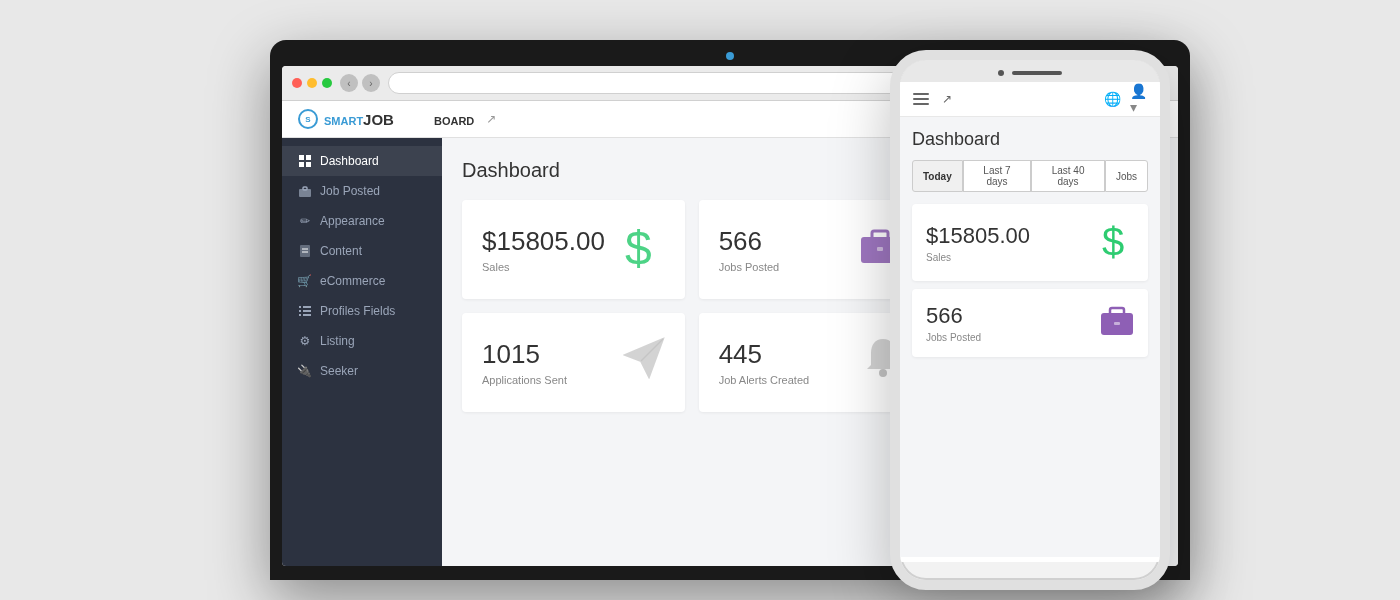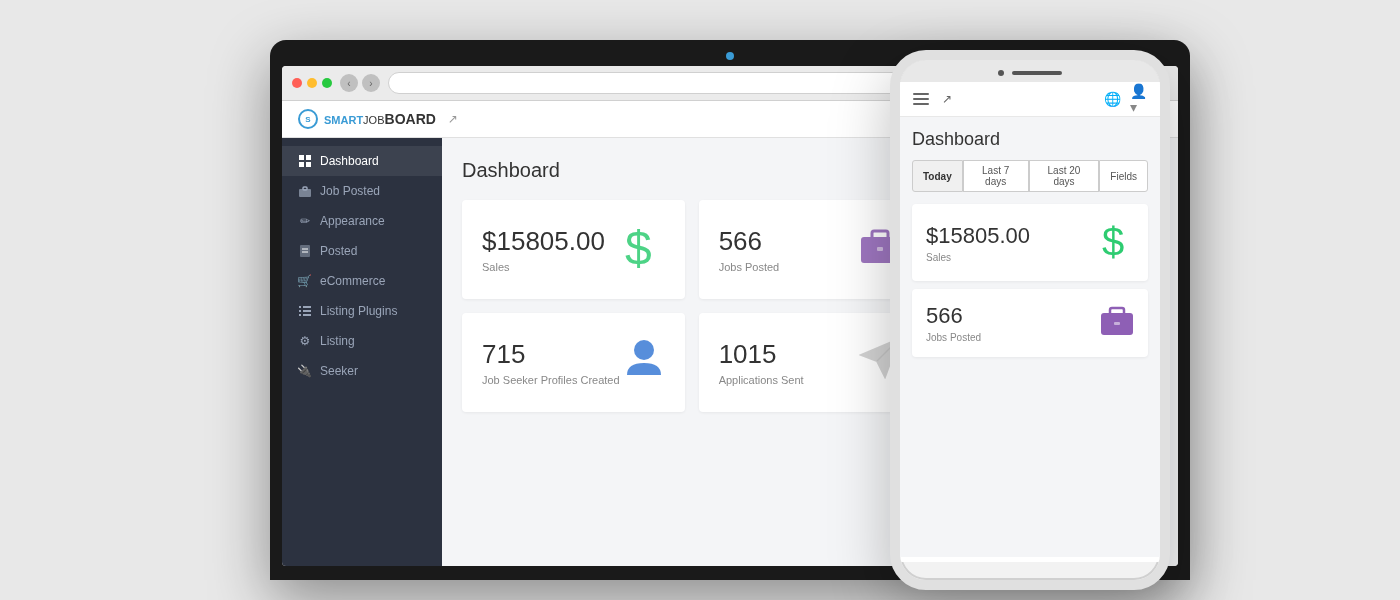--- a/index.html
+++ b/index.html
@@ -136,22 +136,22 @@
       width: 20px;
       height: 20px;
       border: 2px solid #3a9bd5;
       border-radius: 50%;
       display: flex;
       align-items: center;
       justify-content: center;
     }
 
     .logo-smart { color: #3a9bd5; font-size: 11px; font-weight: 900; }
-    .logo-job { color: #333; font-size: 11px; font-weight: 400; }
-    .logo-board { color: #333; font-size: 14px; font-weight: 900; }
+    .logo-job { color: #333; font-size: 15px; font-weight: 700; }
+    .logo-board { color: #333; font-size: 11px; font-weight: 900; margin-left: 40px; }
 
     .external-link-icon {
       color: #999;
       font-size: 12px;
     }
 
     
     .app-layout {
       display: flex;
       height: 440px;
@@ -482,38 +482,38 @@
             <span>Appearance</span>
           </div>
           <div class="sidebar-item">
             <div class="sidebar-item-icon">
               <svg width="10" height="12" viewBox="0 0 10 12" fill="currentColor">
                   <rect x="0" y="0" width="10" height="12" rx="1" opacity="0.5"></rect>
                   <line x1="2" y1="4" x2="8" y2="4" stroke="white" stroke-width="1"></line>
                   <line x1="2" y1="7" x2="8" y2="7" stroke="white" stroke-width="1"></line>
                 </svg>
             </div>
-            <span>Posted</span>
+            <span>Content</span>
           </div>
           <div class="sidebar-item">
             <div class="sidebar-item-icon">🛒</div>
             <span>eCommerce</span>
           </div>
           <div class="sidebar-item">
             <div class="sidebar-item-icon">
               <svg width="12" height="10" viewBox="0 0 12 10" fill="currentColor">
                   <rect x="0" y="0" width="2" height="2"></rect>
                   <rect x="4" y="0" width="8" height="2"></rect>
                   <rect x="0" y="4" width="2" height="2"></rect>
                   <rect x="4" y="4" width="8" height="2"></rect>
                   <rect x="0" y="8" width="2" height="2"></rect>
                   <rect x="4" y="8" width="8" height="2"></rect>
                 </svg>
             </div>
-            <span>Listing Plugins</span>
+            <span>Profiles Fields</span>
           </div>
           <div class="sidebar-item">
             <div class="sidebar-item-icon">⚙</div>
             <span>Listing</span>
           </div>
           <div class="sidebar-item">
             <div class="sidebar-item-icon">🔌</div>
             <span>Seeker</span>
           </div>
         </div>
@@ -562,32 +562,20 @@
                 <div class="stat-label">Employer Profiles Created</div>
               </div>
               <div class="stat-icon">
                 <svg width="42" height="42" viewBox="0 0 42 42" fill="#8e5fb5">
                   <circle cx="21" cy="13" r="10"></circle>
                   <path d="M4 38 Q4 26 21 26 Q38 26 38 38 Z"></path>
                 </svg>
               </div>
             </div>
 
-            <div class="stat-card">
-              <div class="stat-info">
-                <div class="stat-value">715</div>
-                <div class="stat-label">Job Seeker Profiles Created</div>
-              </div>
-              <div class="stat-icon">
-                <svg width="42" height="42" viewBox="0 0 42 42" fill="#3a7bd5">
-                  <circle cx="21" cy="13" r="10"></circle>
-                  <path d="M4 38 Q4 26 21 26 Q38 26 38 38 Z"></path>
-                </svg>
-              </div>
-            </div>
 
             <div class="stat-card">
               <div class="stat-info">
                 <div class="stat-value">1015</div>
                 <div class="stat-label">Applications Sent</div>
               </div>
               <div class="stat-icon">
                 <svg width="42" height="42" viewBox="0 0 42 42" fill="none" stroke="#bbb" stroke-width="2">
                   <path d="M40 2 L2 18 L18 24 L26 40 Z" fill="#ccc" stroke="#ccc"></path>
                   <line x1="18" y1="24" x2="40" y2="2" stroke="#bbb" stroke-width="1.5"></line>
@@ -636,22 +624,22 @@
             <div class="phone-icon" style="font-size:14px;color:#888;">🌐</div>
             <div class="phone-icon" style="font-size:14px;color:#888;">👤▾</div>
           </div>
         </div>
 
         <div class="phone-content">
           <div class="phone-page-title">Dashboard</div>
           <div class="phone-filter-buttons">
             <button class="phone-filter-btn active">Today</button>
             <button class="phone-filter-btn">Last 7 days</button>
-            <button class="phone-filter-btn">Last 20 days</button>
-            <button class="phone-filter-btn">Fields</button>
+            <button class="phone-filter-btn">Last 40 days</button>
+            <button class="phone-filter-btn">Jobs</button>
           </div>
 
           <div class="phone-stat-card">
             <div>
               <div class="phone-stat-value">$15805.00</div>
               <div class="phone-stat-label">Sales</div>
             </div>
             <div class="phone-stat-icon dollar-svg">
               <svg width="32" height="42" viewBox="0 0 32 42" fill="#2ecc71">
                   <text x="0" y="38" font-size="40" font-weight="300">$</text>

